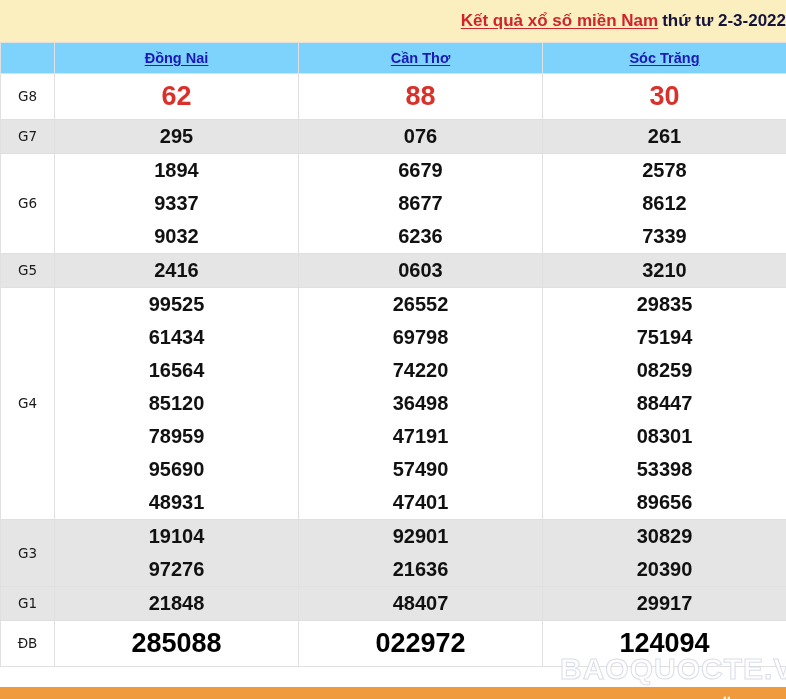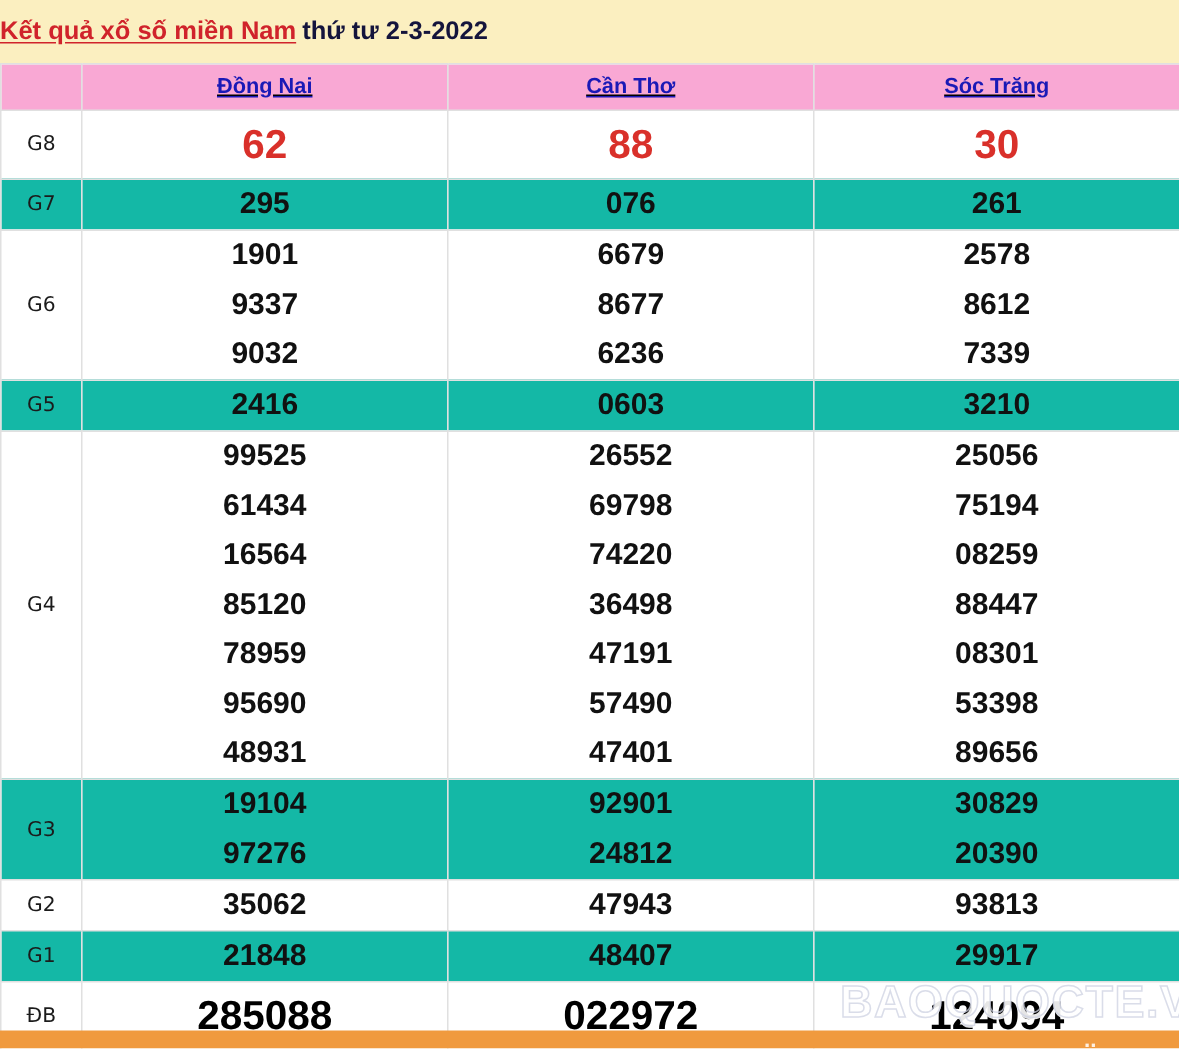--- a/index.html
+++ b/index.html
@@ -15,21 +15,21 @@
     font-family: "Liberation Sans", "DejaVu Sans", sans-serif;
     position: relative;
   }
 
   
   .title-banner {
     height: 42px;
     background: #fbefc0;
     display: flex;
     align-items: center;
-    justify-content: flex-start;
+    justify-content: flex-end;
     box-sizing: border-box;
   }
   .title-text {
     font-size: 17px;
     font-weight: bold;
     letter-spacing: 0px;
     white-space: nowrap;
   }
   .title-main {
     color: #d0232b;
@@ -52,36 +52,35 @@
     border: 1px solid #e0e0e0;
     padding: 0;
     text-align: center;
     vertical-align: middle;
   }
   .col-label { width: 54px; }
   .col-prov  { width: 244px; }
 
   
   .head-row td {
-    background: #f9a8d4;
+    background: #7dd3fc;
     height: 30px;
-    text-decoration: underline;
   }
   .prov-link {
     color: #1a19b6;
     font-size: 14.5px;
     font-weight: bold;
     text-decoration: underline;
     text-underline-offset: 2px;
     cursor: pointer;
   }
 
   
   .row-white td { background: #ffffff; }
-  .row-gray  td { background: #14b8a6; }
+  .row-gray  td { background: #e5e5e5; }
 
   .label-cell {
     font-size: 13.5px;
     color: #1b1b1b;
     font-weight: normal;
     font-family: "DejaVu Sans", "Liberation Sans", sans-serif;
   }
 
   .num-cell {
     font-size: 20px;
@@ -189,21 +188,21 @@
         <td class="num-cell">
           <span class="n">076</span>
         </td>
         <td class="num-cell">
           <span class="n">261</span>
         </td>
       </tr>
       <tr class="row-white r-g6">
         <td class="label-cell">G6</td>
         <td class="num-cell">
-          <span class="n">1901</span>
+          <span class="n">1894</span>
           <span class="n">9337</span>
           <span class="n">9032</span>
         </td>
         <td class="num-cell">
           <span class="n">6679</span>
           <span class="n">8677</span>
           <span class="n">6236</span>
         </td>
         <td class="num-cell">
           <span class="n">2578</span>
@@ -237,54 +236,42 @@
         <td class="num-cell">
           <span class="n">26552</span>
           <span class="n">69798</span>
           <span class="n">74220</span>
           <span class="n">36498</span>
           <span class="n">47191</span>
           <span class="n">57490</span>
           <span class="n">47401</span>
         </td>
         <td class="num-cell">
-          <span class="n">25056</span>
+          <span class="n">29835</span>
           <span class="n">75194</span>
           <span class="n">08259</span>
           <span class="n">88447</span>
           <span class="n">08301</span>
           <span class="n">53398</span>
           <span class="n">89656</span>
         </td>
       </tr>
       <tr class="row-gray r-g3">
         <td class="label-cell">G3</td>
         <td class="num-cell">
           <span class="n">19104</span>
           <span class="n">97276</span>
         </td>
         <td class="num-cell">
           <span class="n">92901</span>
-          <span class="n">24812</span>
+          <span class="n">21636</span>
         </td>
         <td class="num-cell">
           <span class="n">30829</span>
           <span class="n">20390</span>
-        </td>
-      </tr>
-      <tr class="row-white r-g2">
-        <td class="label-cell">G2</td>
-        <td class="num-cell">
-          <span class="n">35062</span>
-        </td>
-        <td class="num-cell">
-          <span class="n">47943</span>
-        </td>
-        <td class="num-cell">
-          <span class="n">93813</span>
         </td>
       </tr>
       <tr class="row-gray r-g1">
         <td class="label-cell">G1</td>
         <td class="num-cell">
           <span class="n">21848</span>
         </td>
         <td class="num-cell">
           <span class="n">48407</span>
         </td>

